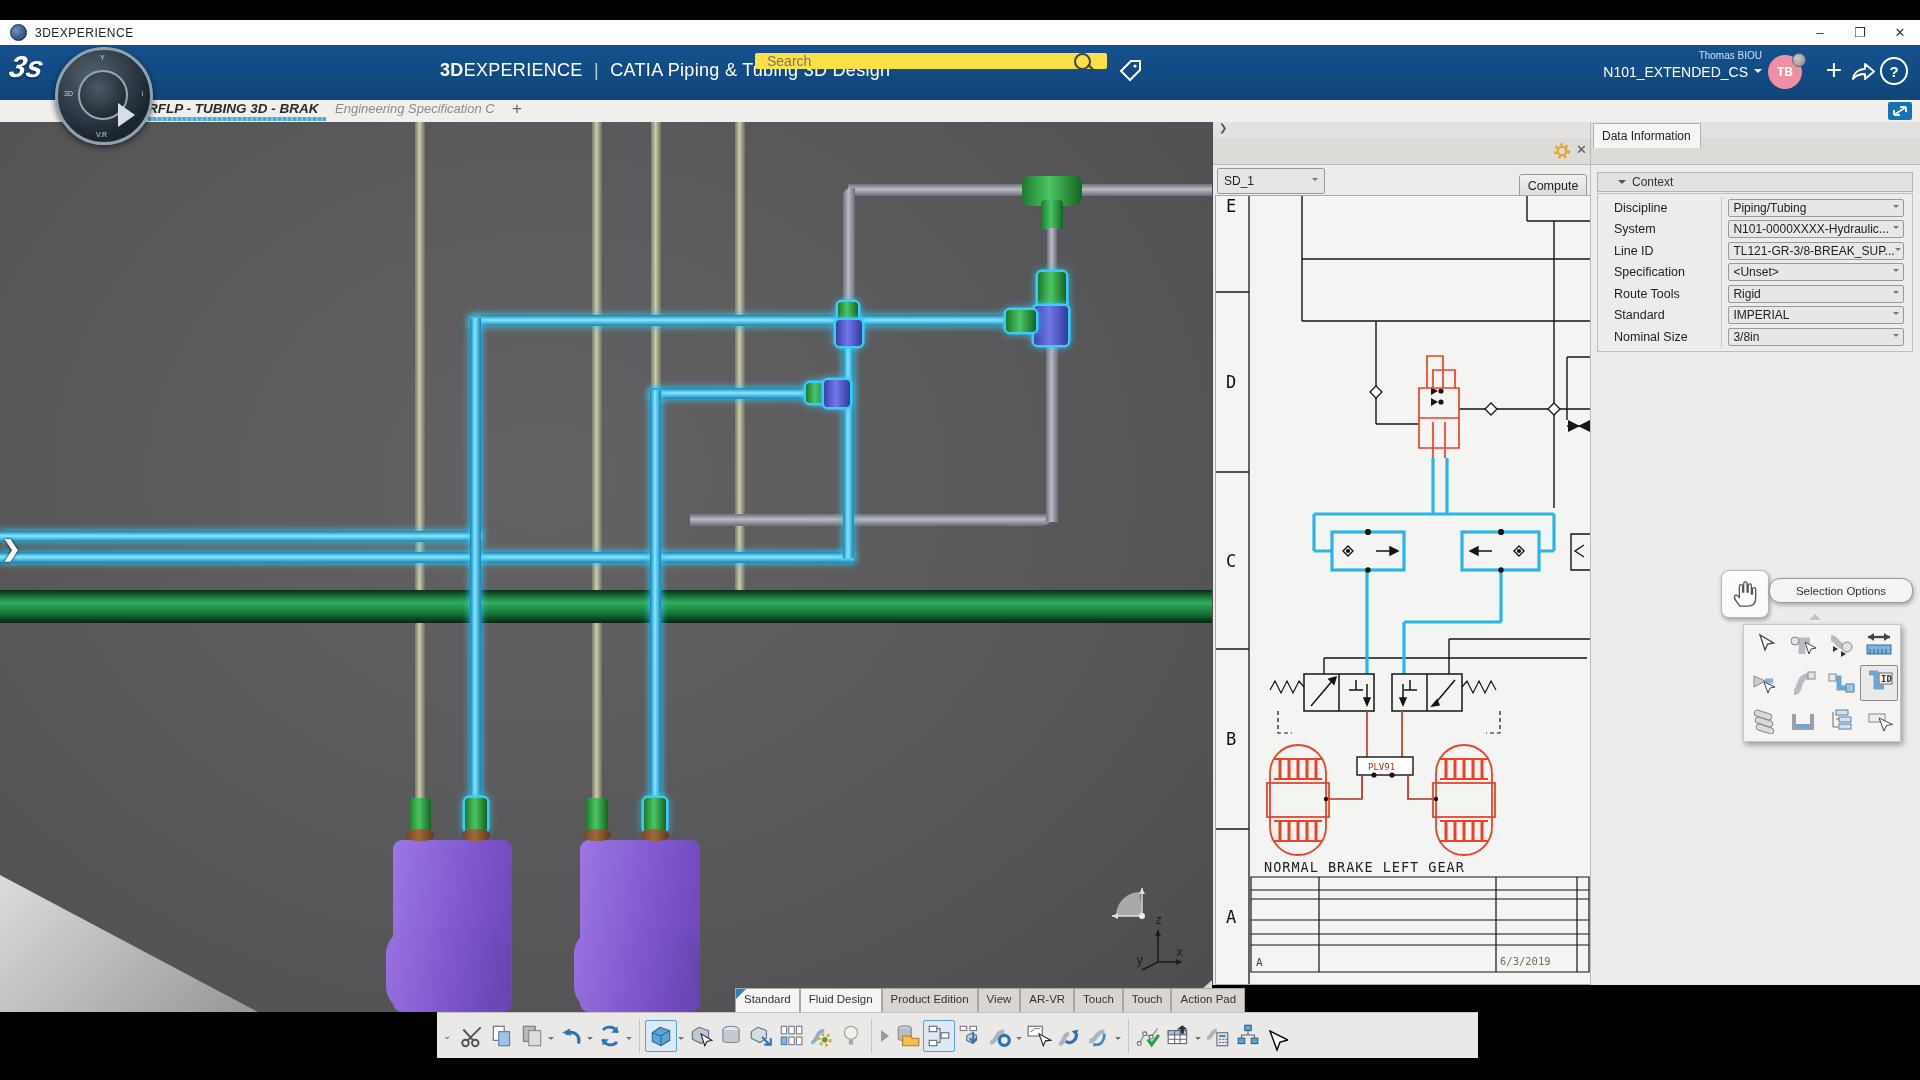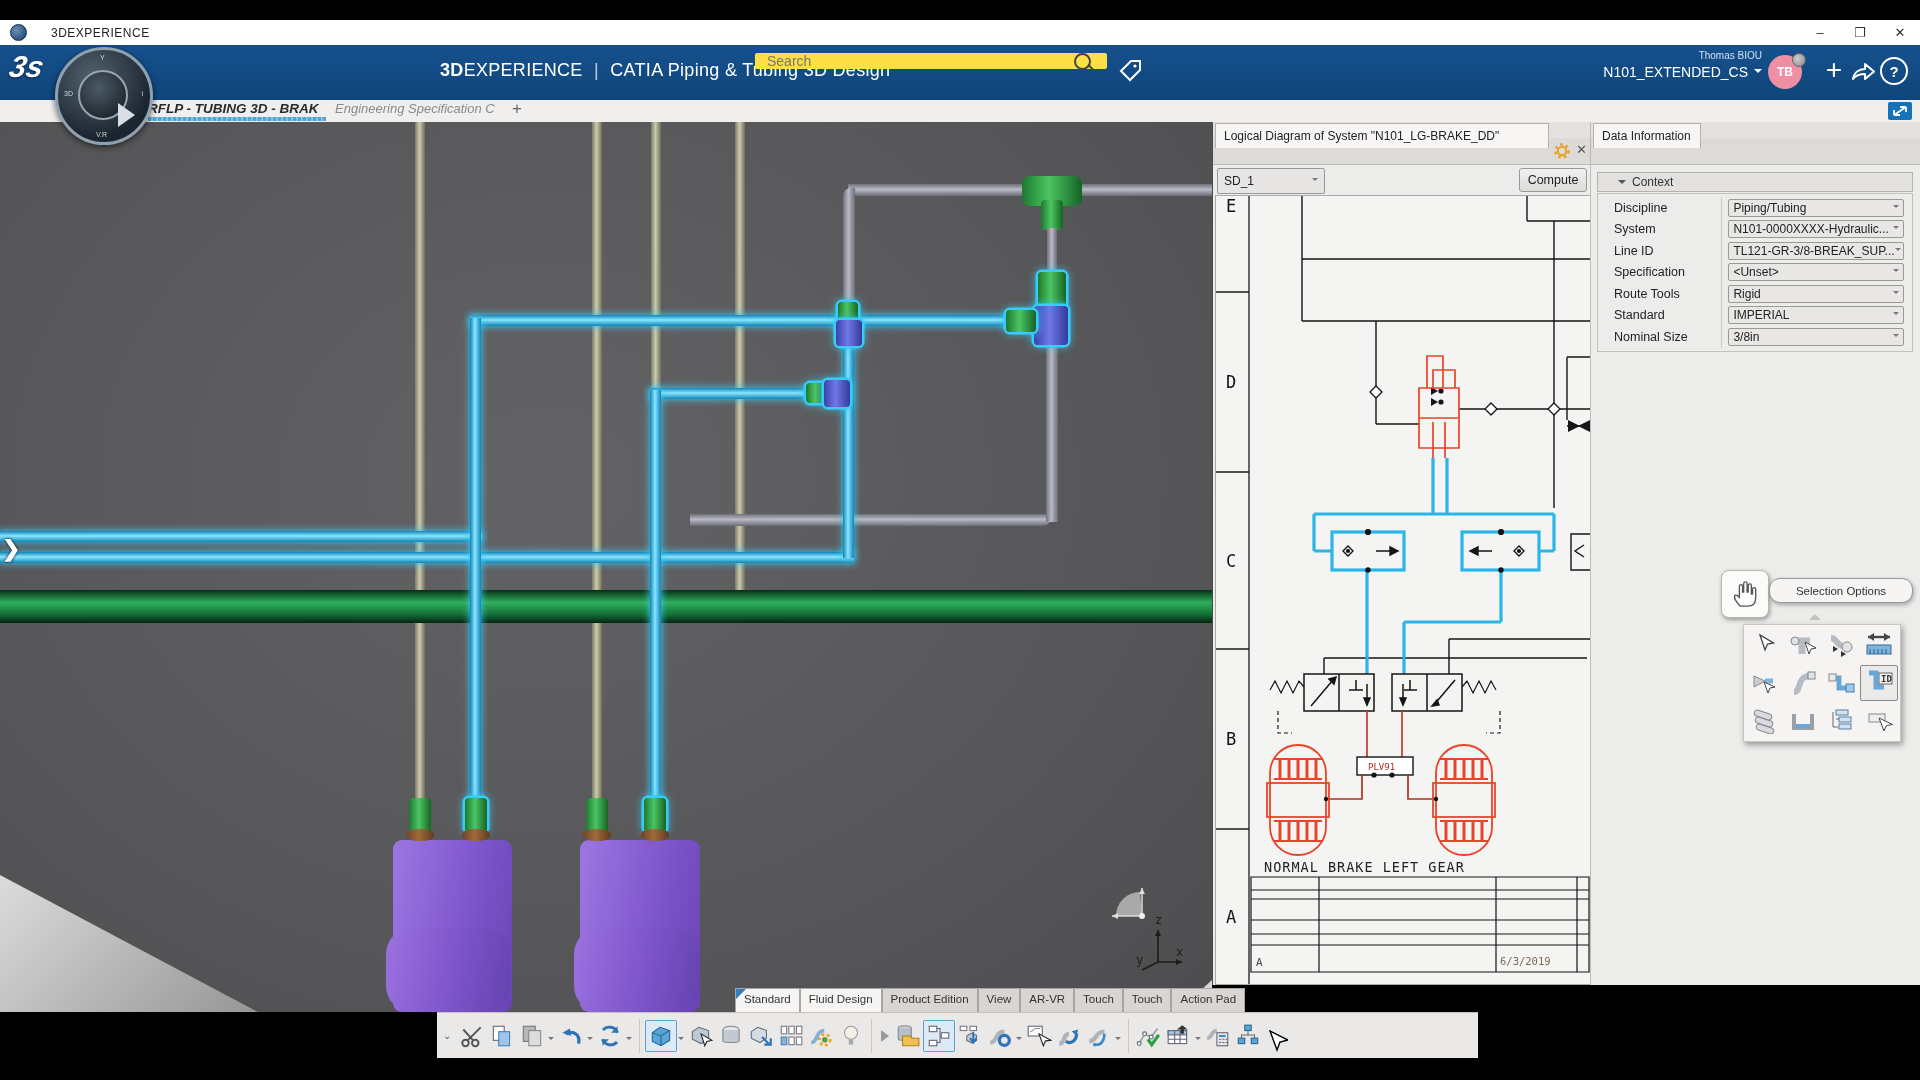--- a/index.html
+++ b/index.html
@@ -1,21 +1,21 @@
 <!DOCTYPE html>
 <html><head>
 <meta charset="utf-8">
 <style>
   html,body{margin:0;padding:0}
   body{width:1920px;height:1080px;background:#000;font-family:"Liberation Sans",sans-serif;overflow:hidden;position:relative;-webkit-user-select:none;user-select:none}
   .abs{position:absolute}
   
   .titlebar{left:0;top:20px;width:1920px;height:25px;background:#fff;display:flex;align-items:center}
   .tb-ico{width:15px;height:15px;border-radius:50%;background:radial-gradient(circle at 35% 35%,#6d8fb5,#123c6b);margin-left:10px;border:1px solid #0d2f55}
-  .tb-title{font-size:12px;color:#222;margin-left:24px;letter-spacing:.5px}
+  .tb-title{font-size:12px;color:#222;margin-left:8px;letter-spacing:.5px}
   .wbtn{width:40px;height:25px;display:flex;align-items:center;justify-content:center;font-size:13px;color:#333;cursor:default}
   
   .hdr{left:0;top:45px;width:1920px;height:55px;background:linear-gradient(#16518e,#0f4579)}
   .logo3s{left:10px;top:50px;color:#fff;font-size:30px;font-style:italic;font-weight:bold;transform:skewX(-12deg);text-shadow:0 1px 2px #05203d}
   .compass{left:55px;top:47px;width:92px;height:92px;border-radius:50%;background:radial-gradient(circle at 38% 30%,#53626f,#1b2530 70%);border:3px solid #8fa0ae;box-shadow:0 2px 6px rgba(0,0,0,.6);z-index:30}
   .compass .core{position:absolute;left:20px;top:20px;width:46px;height:46px;border-radius:50%;background:radial-gradient(circle at 40% 35%,#4c5a66,#10181f);border:2px solid #98a6b2}
   .compass .play{position:absolute;left:38px;top:31px;width:0;height:0;border:12px solid transparent;border-left:17px solid #d8dee4;border-right:0}
   .clabel{position:absolute;color:#cdd6dd;font-size:7px}
   .apptitle{left:440px;top:60px;color:#fff;font-size:18px;letter-spacing:.3px}
   .apptitle b{font-weight:bold}
@@ -217,31 +217,30 @@
     <path d="M30 18l-3 6h6zM54 50l-6-3v6z" fill="#1c1c1c"></path>
     <text x="27" y="12" font-size="12" fill="#1c1c1c">z</text>
     <text x="48" y="44" font-size="12" fill="#1c1c1c">x</text>
     <text x="8" y="52" font-size="12" fill="#1c1c1c">y</text>
   </svg>
 </div>
 
 <div class="abs dgpanel">
   <div class="pstrip"><span style="margin-left:6px">❯</span></div>
   <div class="ptabrow"></div>
-  <div class="ptab" style="left:2px;width:334px">Logical Diagram of System "N101_LG-BRAKE_DD"</div>
   <svg class="abs" style="left:341px;top:21px" width="16" height="16" viewBox="0 0 16 16">
     <circle cx="8" cy="8" r="4.2" fill="none" stroke="#e8a020" stroke-width="2"></circle>
       <circle cx="8" cy="8" r="6.6" fill="none" stroke="#e8a020" stroke-width="2.4" stroke-dasharray="2.6 3.2"></circle>
   </svg>
   <div class="pclose" style="left:363px">✕</div>
   <div class="combo" style="left:4px;top:46px;width:108px;height:22px">
     <span>SD_1</span>
       <i class="car" style="margin:0"></i>
   </div>
-  <div class="btn" style="left:306px;top:46px;width:66px;height:22px">Compute</div>
+  <div class="btn" style="left:306px;top:52px;width:66px;height:22px">Compute</div>
 
   <svg class="schsvg" width="374" height="788" viewBox="0 0 374 788">
 
     <g stroke="#1a1a1a" stroke-width="1.3">
       <path d="M33 0V788M0 96H33M0 276H33M0 453H33M0 633H33" fill="none"></path>
     </g>
     <g font-size="17" fill="#111" font-family="DejaVu Sans Mono,monospace">
       <text x="10" y="16">E</text>
       <text x="10" y="192">D</text>
       <text x="10" y="371">C</text>

